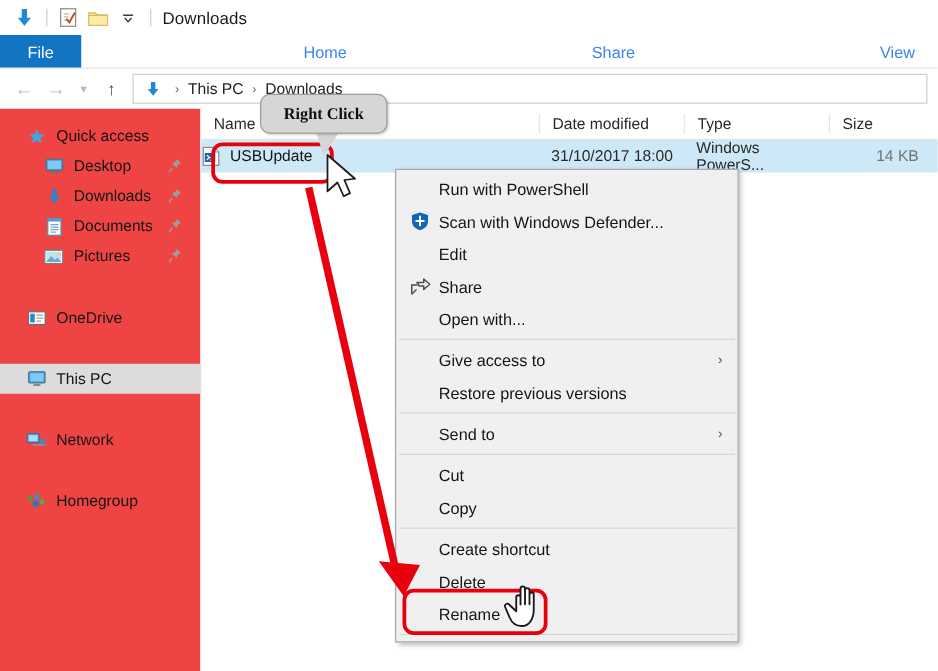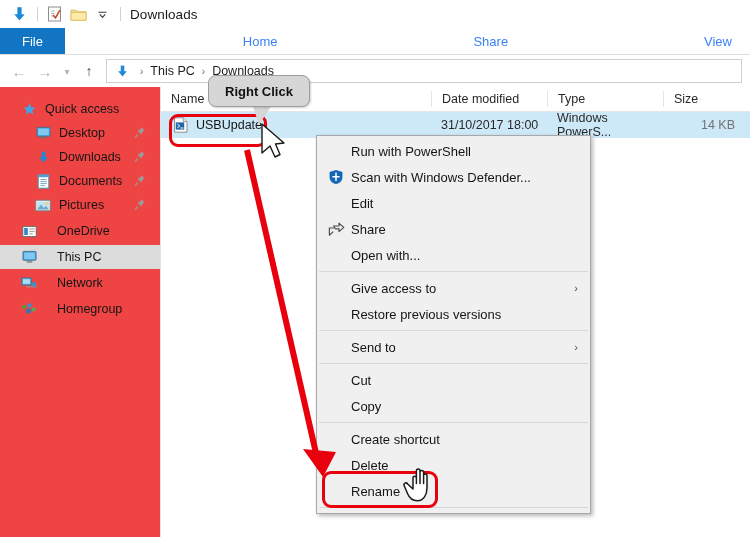--- a/index.html
+++ b/index.html
@@ -131,21 +131,21 @@
     height: 24px;
     display: flex;
     align-items: center;
     font-size: 12.5px;
     color: #151515;
     padding-left: 20px;
     position: relative;
   }
   .nav-item.indent { padding-left: 34px; }
   .nav-item.selected { background: #dcdcdc; }
-  .nav-item.gap { margin-top: 2px; gap: 12px; }
+  .nav-item.gap { margin-top: 25px; }
   .nav-ico {
     width: 18px; height: 16px;
     margin-right: 7px;
     display: flex; align-items: center; justify-content: center;
     flex: 0 0 18px;
   }
   .pin {
     position: absolute;
     right: 14px;
     top: 5px;
@@ -183,21 +183,21 @@
 
   .row {
     height: 26px;
     display: flex;
     align-items: center;
     background: #cde8f7;
     font-size: 12.5px;
     color: #151515;
   }
   .cell { box-sizing: border-box; display: flex; align-items: center; }
-  .cell.name { width: 270px; padding-left: 12px; }
+  .cell.name { width: 270px; }
   .cell.date { width: 116px; padding-left: 10px; color: #2a2a2a; }
   .cell.type { width: 116px; padding-left: 10px; color: #2a2a2a; }
   .cell.size { width: 86px; padding-right: 14px; justify-content: flex-end; color: #737373; }
 
   .file-ico {
     width: 16px; height: 16px;
     margin-right: 7px;
     flex: 0 0 16px;
   }
 
@@ -248,20 +248,21 @@
     width: 100px; height: 30px;
     background: #d6d6d6;
     border: 1px solid #9d9d9d;
     border-radius: 8px;
     display: flex; align-items: center; justify-content: center;
     font-size: 13px;
     font-weight: bold;
     color: #101010;
     z-index: 60;
     box-shadow: 1px 1px 2px rgba(0,0,0,0.18);
+    font-family: Liberation Serif, serif;
   }
   .callout-tail {
     position: absolute;
     left: 252px; top: 103px;
     width: 0; height: 0;
     border-left: 7px solid transparent;
     border-right: 14px solid transparent;
     border-top: 22px solid #d6d6d6;
     z-index: 59;
   }

